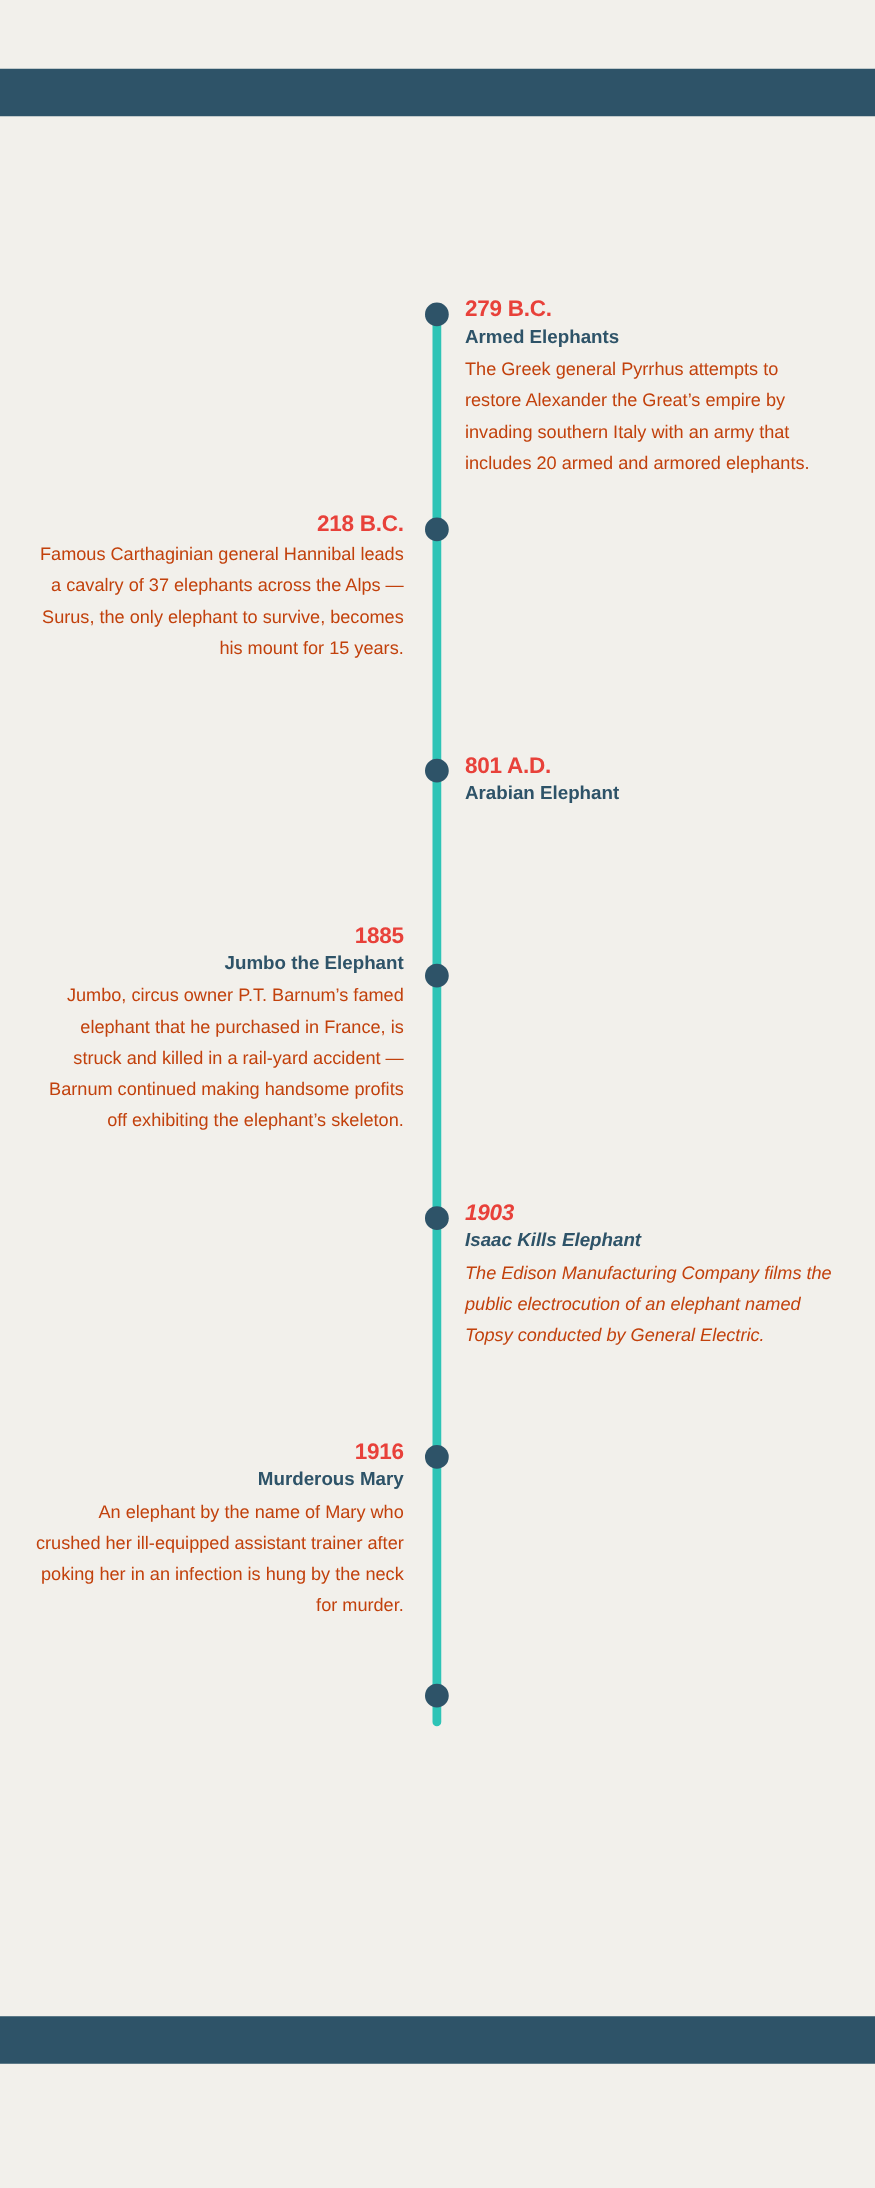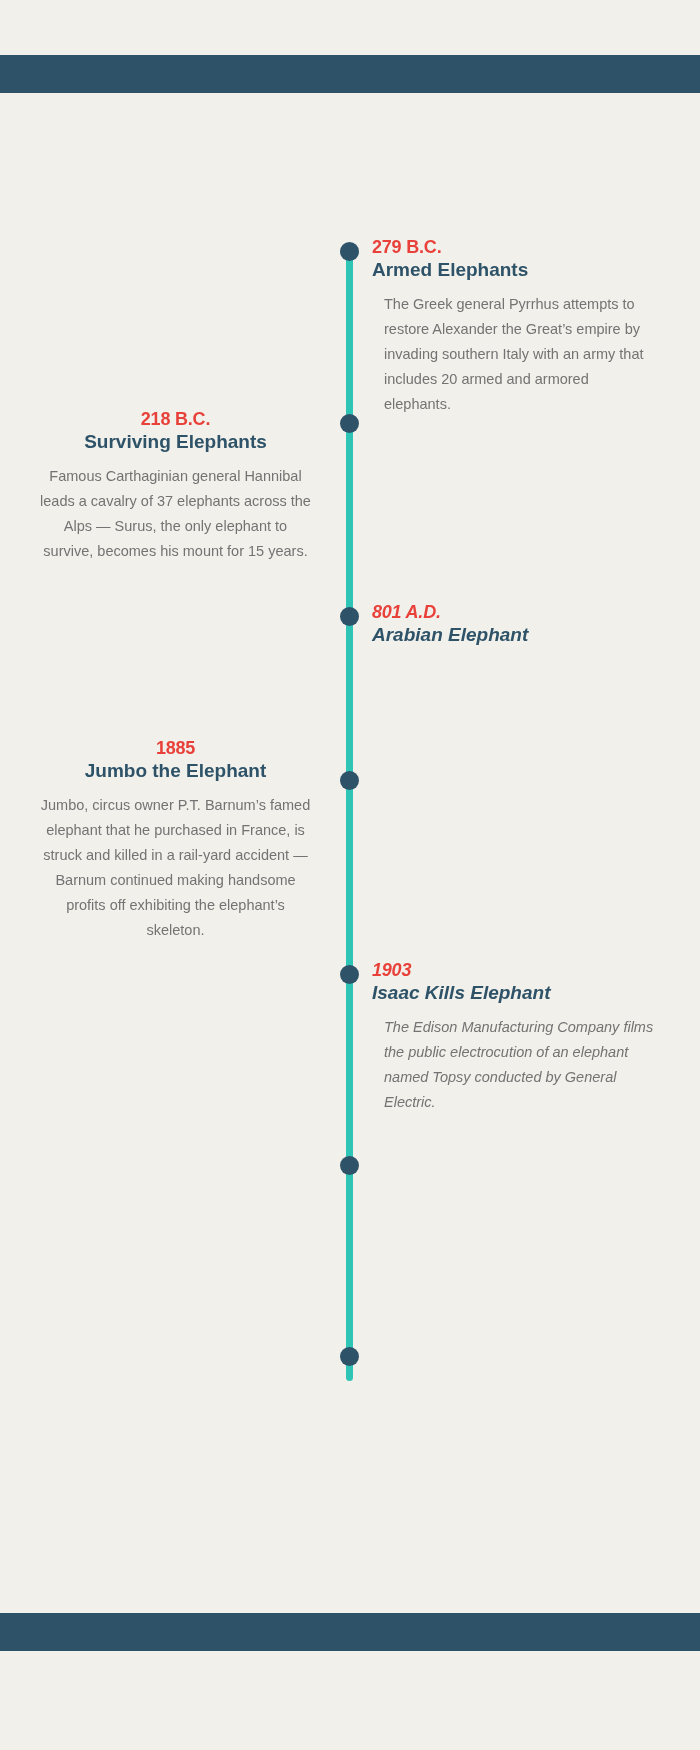--- a/index.html
+++ b/index.html
@@ -58,42 +58,42 @@
     position: absolute;
     width: 295px;
   }
   .entry.right {
     left: 372px;
     text-align: left;
   }
   .entry.left {
     left: 28px;
     width: 295px;
-    text-align: center;
+    text-align: right;
   }
   .year {
     color: #e8413a;
     font-size: 18px;
     font-weight: bold;
     line-height: 22px;
     margin: 0 0 2px 0;
     letter-spacing: -0.2px;
   }
   .headline {
     color: #2e5368;
-    font-size: 19px;
+    font-size: 15px;
     font-weight: bold;
     line-height: 20px;
     margin: 0 0 4px 0;
   }
   .body {
-    color: #737373;
+    color: #c2410c;
     font-size: 14.5px;
     line-height: 25px;
-    margin: 12px;
+    margin: 0;
   }
 </style>
 </head>
 <body>
 
 <div class="page">
 
   <div class="bar bar-top"></div>
   <div class="bar bar-bottom"></div>
 
@@ -104,42 +104,46 @@
     <div class="dot" style="top:149px;"></div>
     <div class="entry right" style="top:143px;">
       <p class="year">279 B.C.</p>
       <p class="headline">Armed Elephants</p>
       <p class="body">The Greek general Pyrrhus attempts to restore Alexander the Great’s empire by invading southern Italy with an army that includes 20 armed and armored elephants.</p>
     </div>
 
     <div class="dot" style="top:321px;"></div>
     <div class="entry left" style="top:315px;">
       <p class="year">218 B.C.</p>
-      <p class="headline">Surviving Elephants</p>
       <p class="body">Famous Carthaginian general Hannibal leads a cavalry of 37 elephants across the Alps — Surus, the only elephant to survive, becomes his mount for 15 years.</p>
     </div>
 
     <div class="dot" style="top:514px;"></div>
-    <div class="entry right" style="top:508px;font-style:italic;">
+    <div class="entry right" style="top:508px;">
       <p class="year">801 A.D.</p>
       <p class="headline">Arabian Elephant</p>
     </div>
 
     <div class="dot" style="top:678px;"></div>
     <div class="entry left" style="top:644px;">
       <p class="year">1885</p>
       <p class="headline">Jumbo the Elephant</p>
       <p class="body">Jumbo, circus owner P.T. Barnum’s famed elephant that he purchased in France, is struck and killed in a rail-yard accident — Barnum continued making handsome profits off exhibiting the elephant’s skeleton.</p>
     </div>
 
     <div class="dot" style="top:872px;"></div>
     <div class="entry right" style="top:866px;font-style:italic;">
       <p class="year">1903</p>
       <p class="headline">Isaac Kills Elephant</p>
       <p class="body">The Edison Manufacturing Company films the public electrocution of an elephant named Topsy conducted by General Electric.</p>
     </div>
 
     <div class="dot" style="top:1063px;"></div>
+    <div class="entry left" style="top:1057px;">
+      <p class="year">1916</p>
+      <p class="headline">Murderous Mary</p>
+      <p class="body">An elephant by the name of Mary who crushed her ill-equipped assistant trainer after poking her in an infection is hung by the neck for murder.</p>
+    </div>
 
     <div class="dot" style="top:1254px;"></div>
 
   </div>
 </div>
 
 </body></html>

